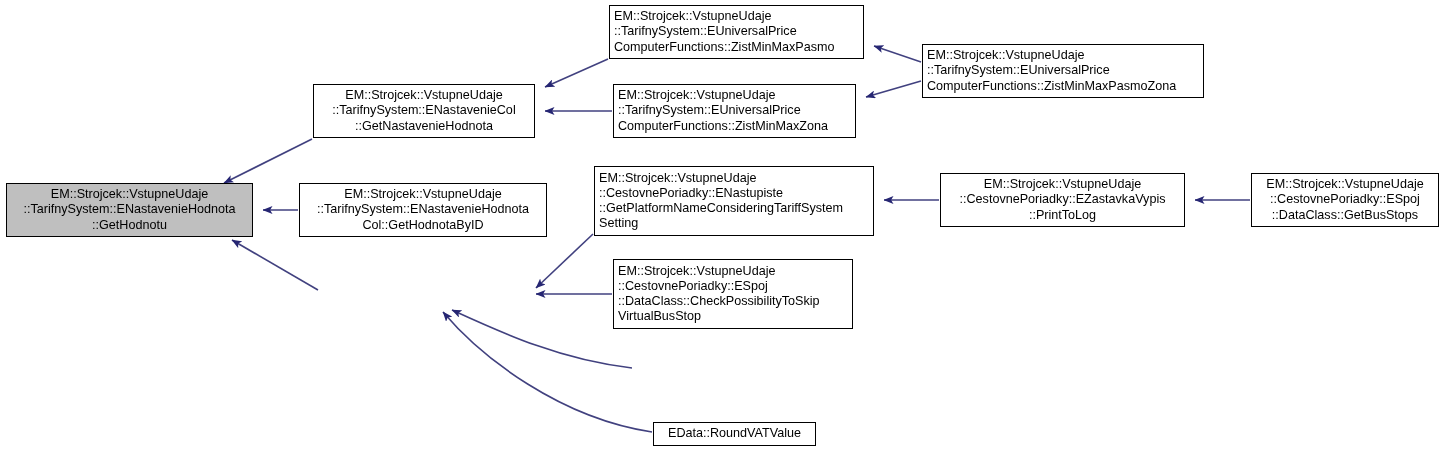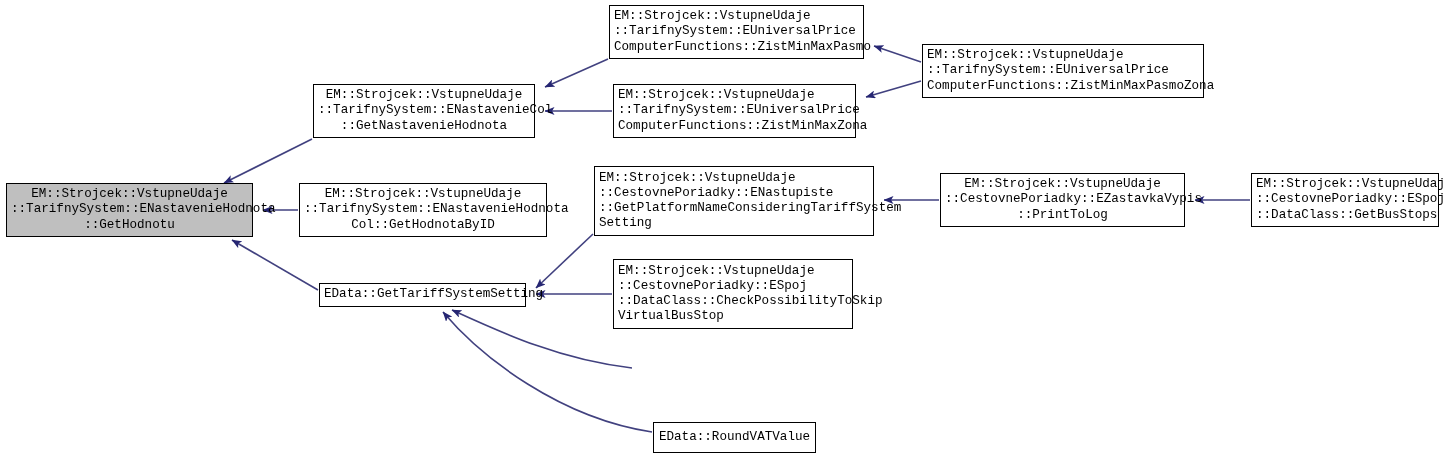--- a/index.html
+++ b/index.html
@@ -29,21 +29,20 @@
     background: #ffffff;
     color: #000000;
     font-size: 12.6px;
     line-height: 15.2px;
     display: flex;
     flex-direction: column;
     justify-content: center;
     padding: 2px 4px;
     white-space: pre-line;
     z-index: 2;
-    font-family: Liberation Mono, monospace;
   }
   .node.current {
     background: #bfbfbf;
     border: 1px solid #000000;
   }
   .node.center { text-align: center; }
   .node.left   { text-align: left; }
 </style>
 </head>
 <body>
@@ -92,21 +91,20 @@
 ::GetHodnotu</div>
 
   <div class="node center" style="left:313px; top:84px; width:222px; height:54px;">EM::Strojcek::VstupneUdaje
 ::TarifnySystem::ENastavenieCol
 ::GetNastavenieHodnota</div>
 
   <div class="node center" style="left:299px; top:183px; width:248px; height:54px;">EM::Strojcek::VstupneUdaje
 ::TarifnySystem::ENastavenieHodnota
 Col::GetHodnotaByID</div>
 
-  <div class="node center" style="left:319px; top:283px; width:207px; height:24px;">EData::GetTariffSystemSetting</div>
 
   <div class="node left" style="left:609px; top:5px; width:255px; height:54px;">EM::Strojcek::VstupneUdaje
 ::TarifnySystem::EUniversalPrice
 ComputerFunctions::ZistMinMaxPasmo</div>
 
   <div class="node left" style="left:613px; top:84px; width:243px; height:54px;">EM::Strojcek::VstupneUdaje
 ::TarifnySystem::EUniversalPrice
 ComputerFunctions::ZistMinMaxZona</div>
 
   <div class="node left" style="left:922px; top:44px; width:282px; height:54px;">EM::Strojcek::VstupneUdaje
@@ -125,15 +123,15 @@
   <div class="node center" style="left:1251px; top:173px; width:188px; height:54px;">EM::Strojcek::VstupneUdaje
 ::CestovnePoriadky::ESpoj
 ::DataClass::GetBusStops</div>
 
   <div class="node left" style="left:613px; top:259px; width:240px; height:70px;">EM::Strojcek::VstupneUdaje
 ::CestovnePoriadky::ESpoj
 ::DataClass::CheckPossibilityToSkip
                VirtualBusStop</div>
 
 
-  <div class="node center" style="left:653px; top:422px; width:163px; height:31px;">EData::RoundVATValue</div>
+  <div class="node center" style="left:653px; top:422px; width:163px; height:24px;">EData::RoundVATValue</div>
 
 </div>
 
 </body></html>

